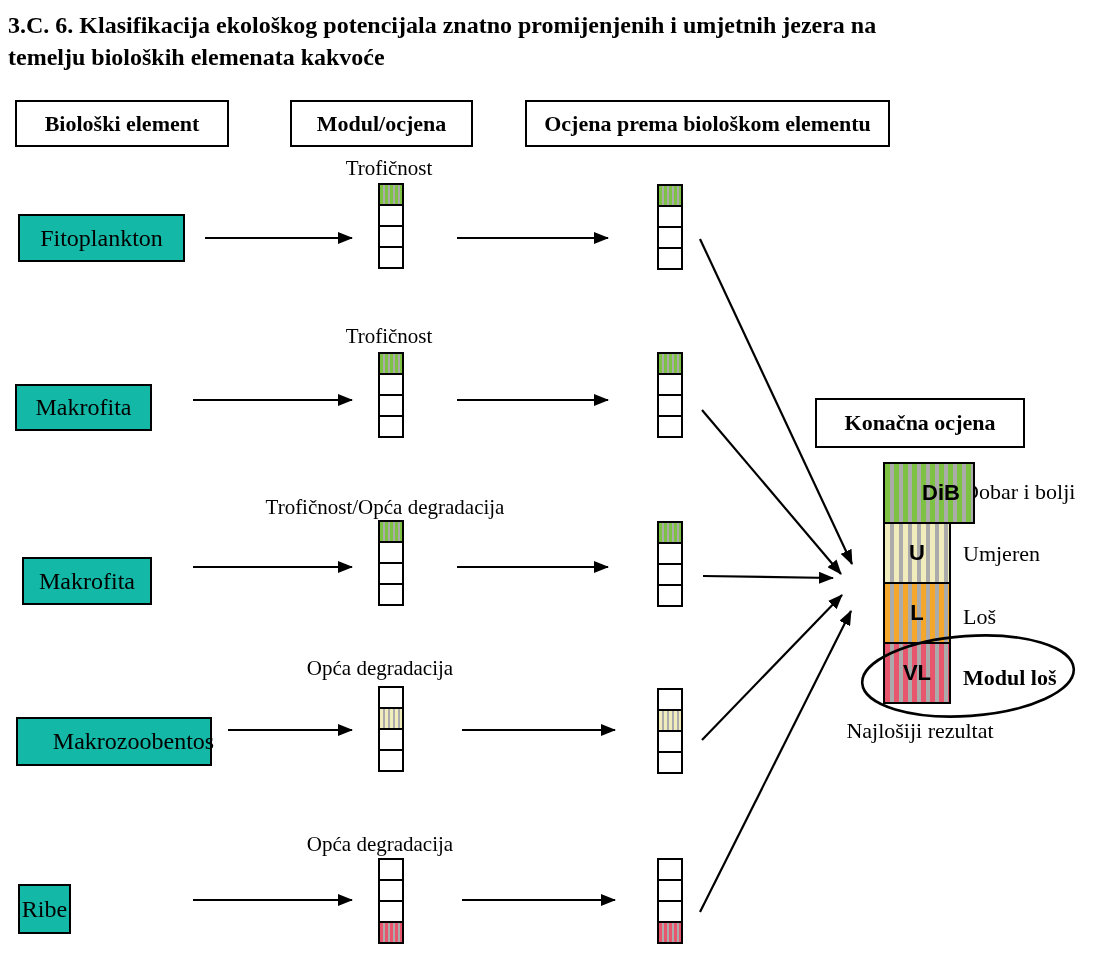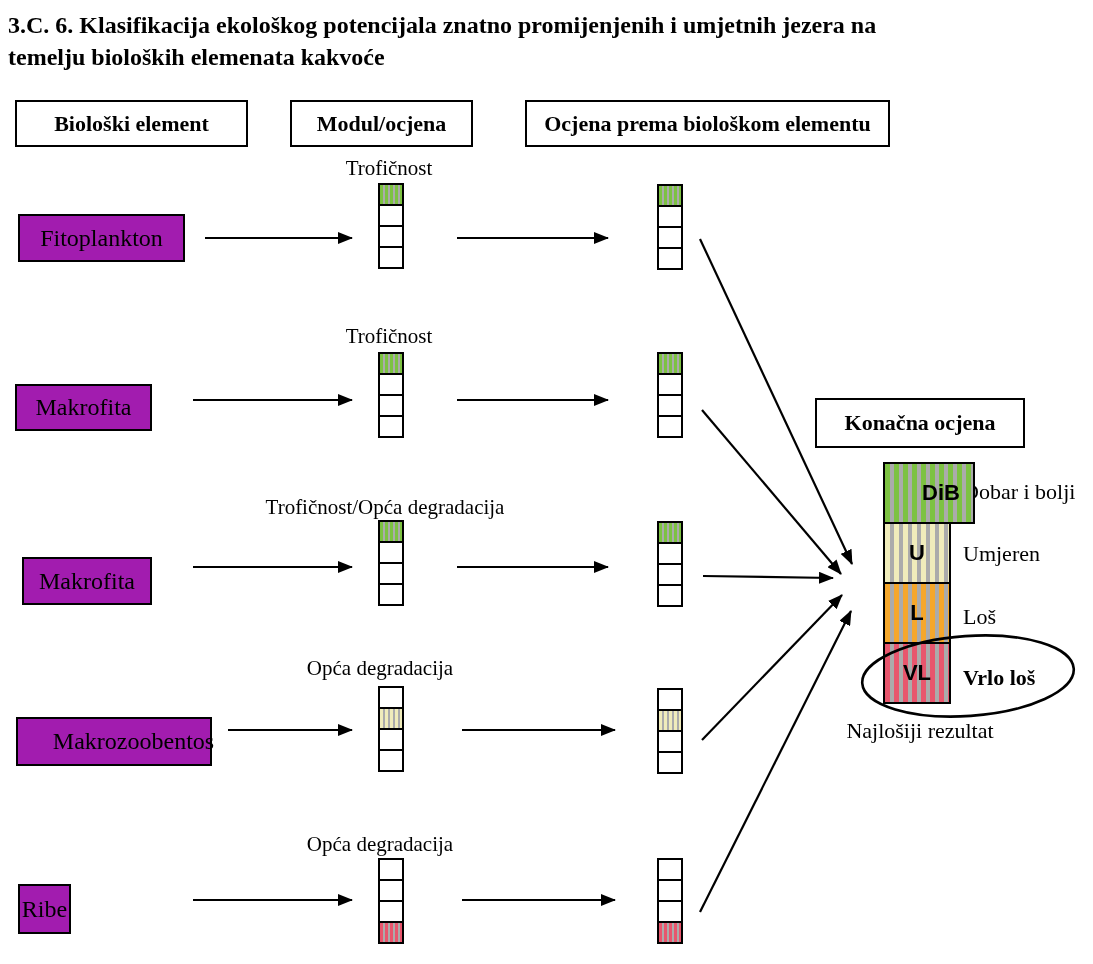--- a/index.html
+++ b/index.html
@@ -19,21 +19,21 @@
   }
   .hdr-box{
     border:2px solid #000;
     background:#fff;
     display:flex;align-items:center;justify-content:center;
     font-weight:bold;font-size:22px;
     box-sizing:border-box;
   }
   .elem-box{
     border:2px solid #000;
-    background:#a21caf;
+    background:#14b8a6;
     display:flex;align-items:center;justify-content:center;
     font-size:24px;
     box-sizing:border-box;
   }
   .mod-label{
     font-size:21px;
     text-align:center;
     transform:translateX(-50%);
     white-space:nowrap;
   }
@@ -106,21 +106,21 @@
     <line x1="703" y1="576" x2="833" y2="578" stroke="#000" stroke-width="2.2" marker-end="url(#ah)"></line>
     <line x1="702" y1="740" x2="842" y2="595" stroke="#000" stroke-width="2.2" marker-end="url(#ah)"></line>
     <line x1="700" y1="912" x2="851" y2="611" stroke="#000" stroke-width="2.2" marker-end="url(#ah)"></line>
   </svg>
 
   <div class="abs title">
     <div>3.C. 6. Klasifikacija ekološkog potencijala znatno promijenjenih i umjetnih jezera na</div>
     <div>temelju bioloških elemenata kakvoće</div>
   </div>
 
-  <div class="abs hdr-box" style="left:15px;top:100px;width:233px;height:47px;">Biološki element</div>
+  <div class="abs hdr-box" style="left:15px;top:100px;width:214px;height:47px;">Biološki element</div>
   <div class="abs hdr-box" style="left:290px;top:100px;width:183px;height:47px;">Modul/ocjena</div>
   <div class="abs hdr-box" style="left:525px;top:100px;width:365px;height:47px;">Ocjena prema biološkom elementu</div>
 
   <div class="abs elem-box" style="left:18px;top:214px;width:167px;height:48px;">Fitoplankton</div>
   <div class="abs mod-label" style="left:389px;top:156px;">Trofičnost</div>
   <div class="abs stack" style="left:378px;top:183px;">
       <div class="cell cell-green"></div>
       <div class="cell cell-white"></div>
       <div class="cell cell-white"></div>
       <div class="cell cell-white"></div>
@@ -205,21 +205,21 @@
       <span>L</span>
     </div>
     <div class="cell cell-red">
       <span>VL</span>
     </div>
   </div>
 
   <div class="abs class-label" style="left:963px;top:479px;">Dobar i bolji</div>
   <div class="abs class-label" style="left:963px;top:541px;">Umjeren</div>
   <div class="abs class-label" style="left:963px;top:604px;">Loš</div>
-  <div class="abs class-label bold" style="left:963px;top:665px;">Vrlo loš</div>
+  <div class="abs class-label bold" style="left:963px;top:665px;">Modul loš</div>
 
   <div class="abs footnote" style="left:840px;top:718px;">Najlošiji rezultat</div>
 
   <svg class="abs ellipse-layer" width="1093" height="964">
     <ellipse cx="968" cy="676" rx="106" ry="40" transform="rotate(-4 968 676)" fill="none" stroke="#000" stroke-width="2.6"></ellipse>
   </svg>
 
 </div>
 
 </body></html>

